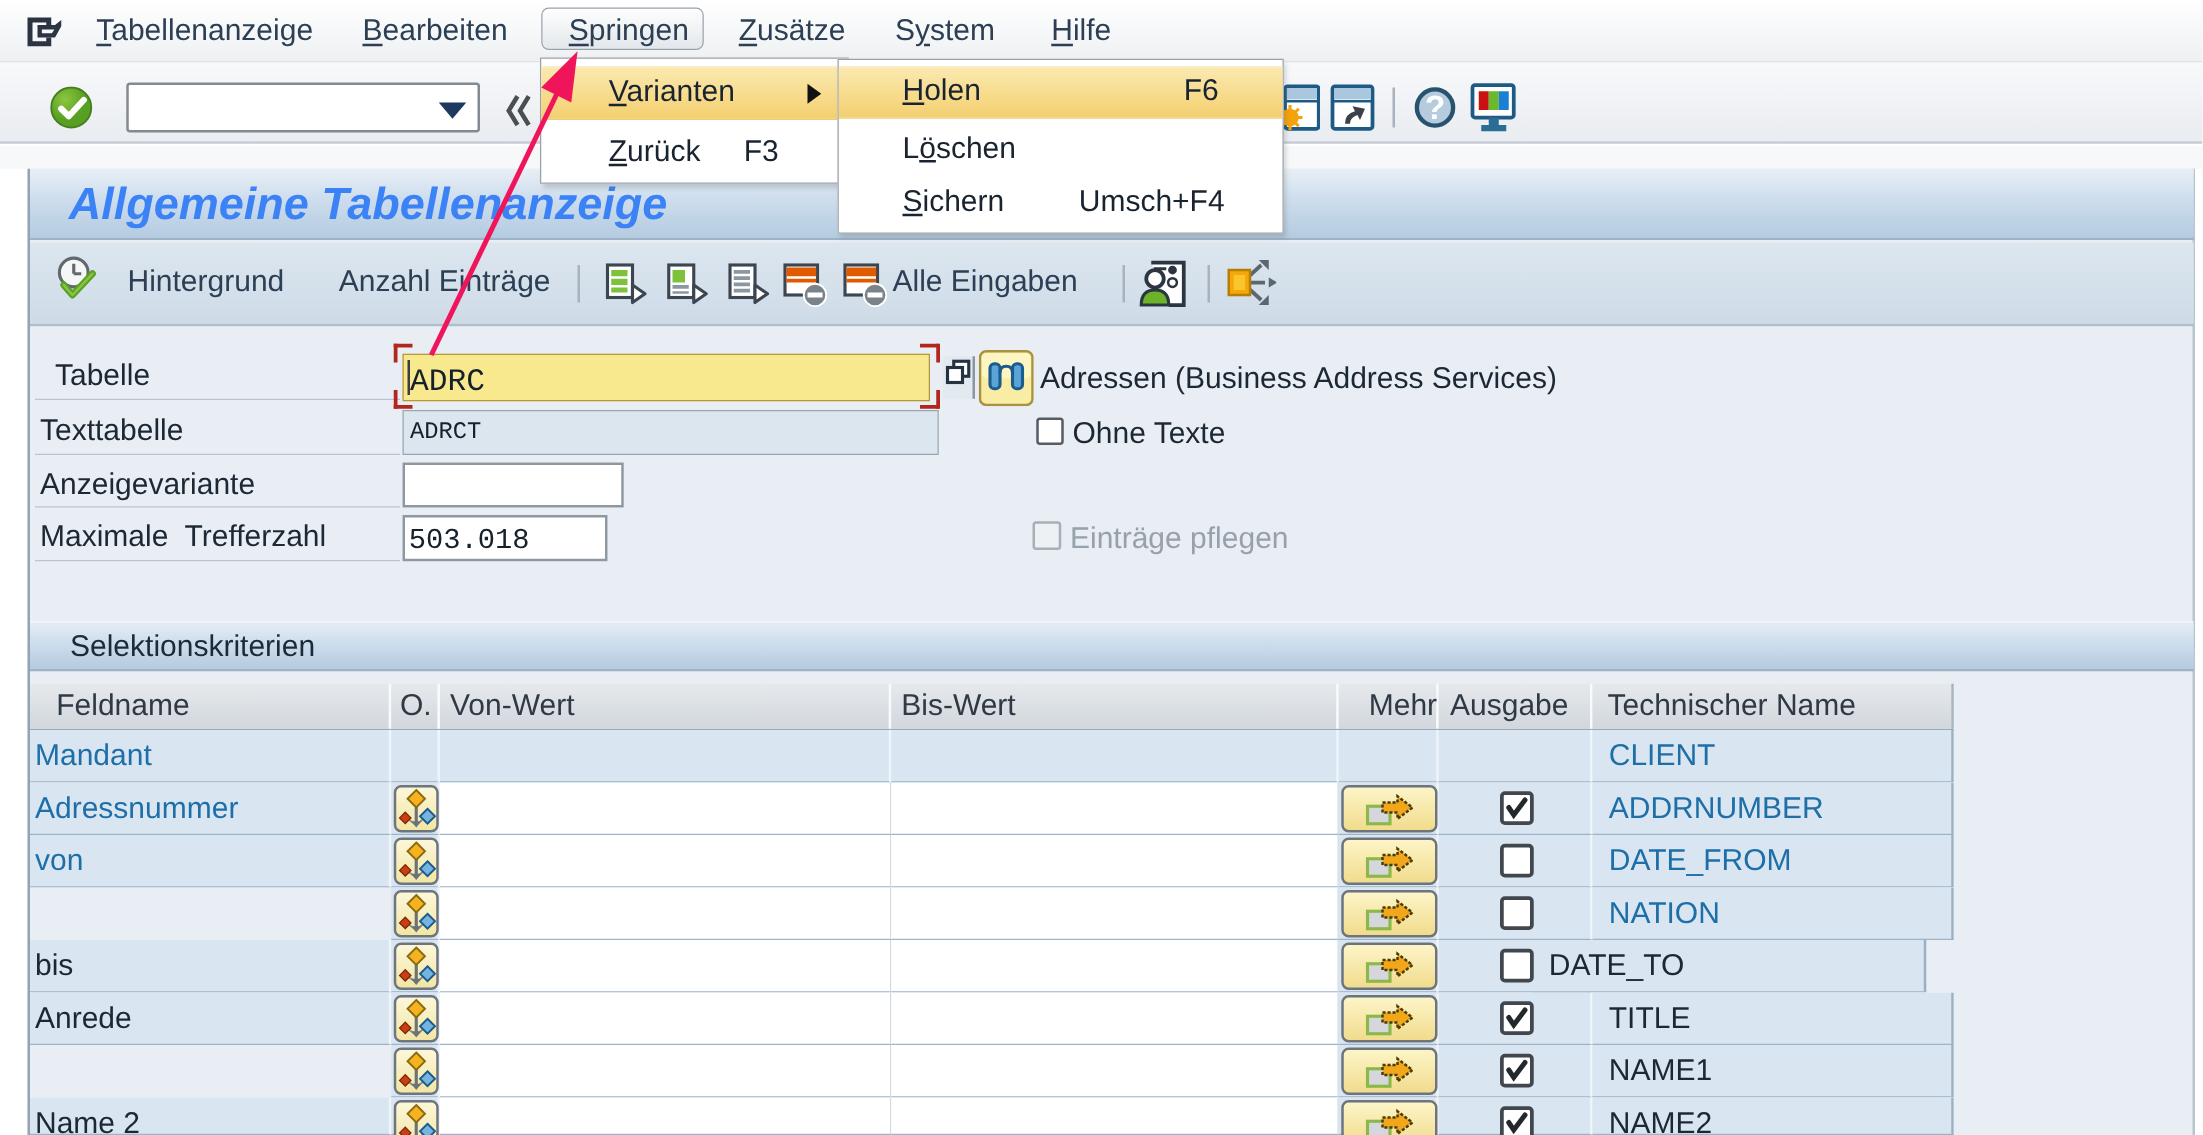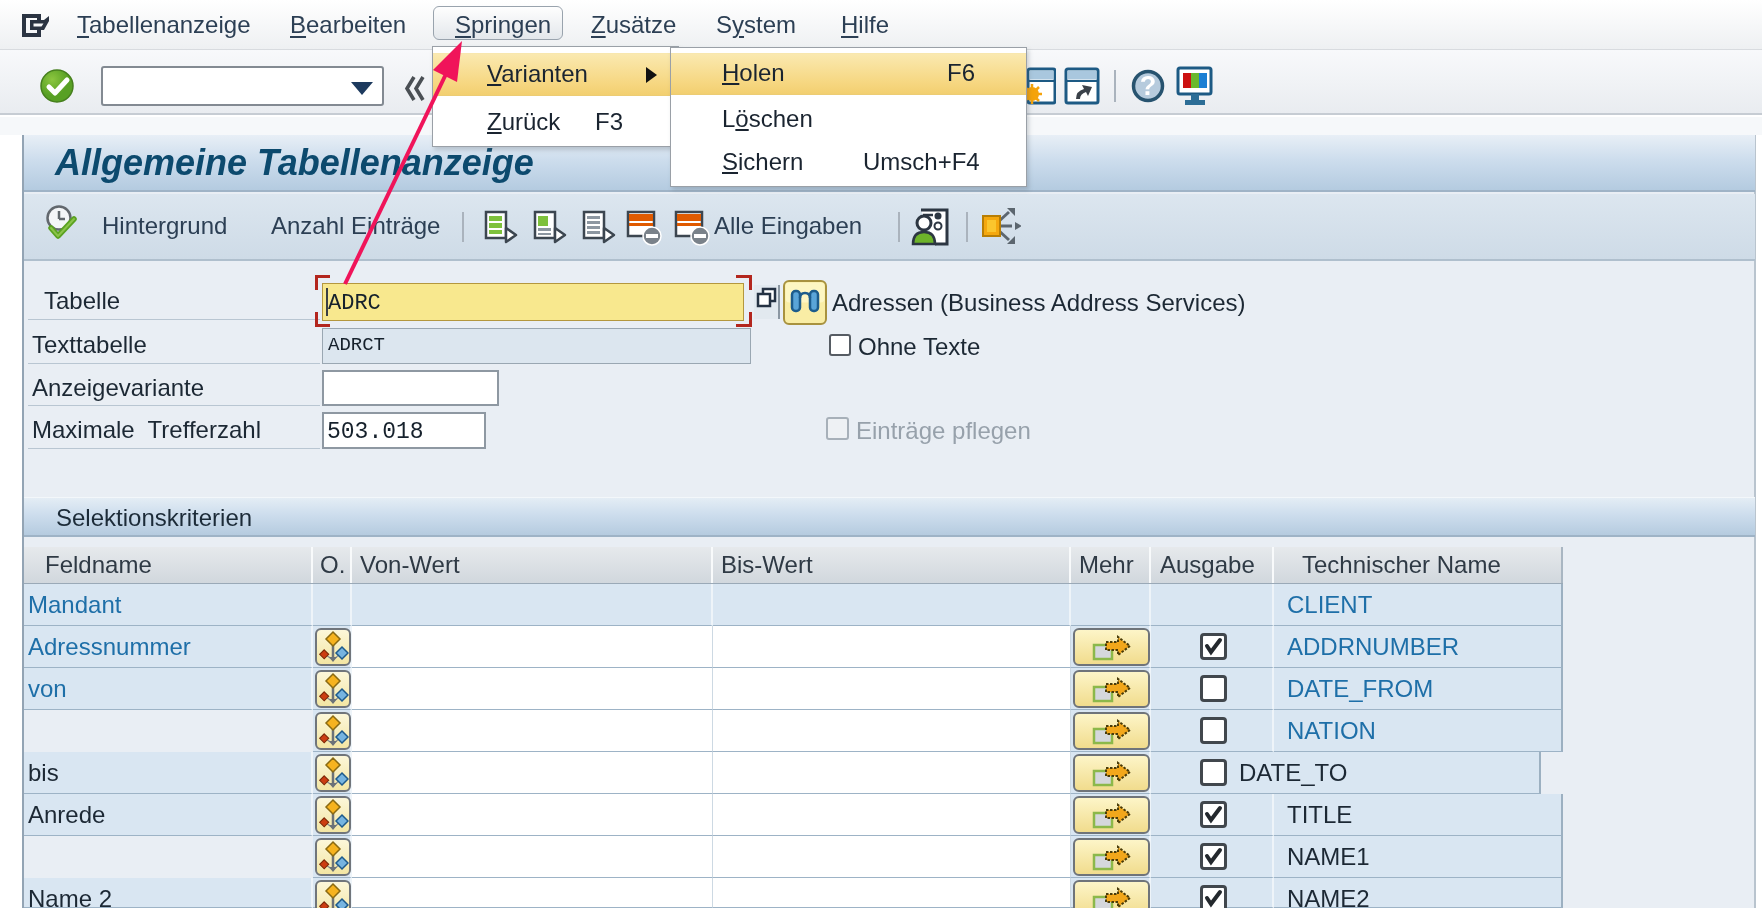--- a/index.html
+++ b/index.html
@@ -5,21 +5,21 @@
 html,body{width:1762px;height:908px;overflow:hidden;background:#fff}
 body{font-family:"Liberation Sans",sans-serif;position:relative}
 .ab{position:absolute}
 .mt{color:#2c3f54;font-size:24px;white-space:nowrap}
 .mt u{text-decoration-thickness:2px;text-underline-offset:3px}
 #menubar{left:0;top:0;width:1762px;height:50px;background:linear-gradient(#ffffff,#eef0f2);border-bottom:1px solid #d8dbdf}
 #toolbar{left:0;top:50px;width:1762px;height:65px;background:linear-gradient(#f8f9fb,#e9ecf0);border-bottom:2px solid #c6ccd3}
 #abovepanel{left:0;top:117px;width:1762px;height:18px;background:#f6f8fa}
 #panel{left:22px;top:135px;width:1734px;height:773px;background:#e9eef4;border-left:2px solid #93a4b4;border-right:2px solid #b9c4ce}
 #titlebar{left:24px;top:135px;width:1731px;height:57px;background:linear-gradient(#e8eff6 0%,#cddded 45%,#b4cbe0 100%);border-bottom:2px solid #9fb3c6}
-#titletext{left:55px;top:142px;font-size:36px;font-weight:bold;font-style:italic;color:#0c4a6e;letter-spacing:0px}
+#titletext{left:55px;top:142px;font-size:36px;font-weight:bold;font-style:italic;color:#3b82f6;letter-spacing:0px}
 #appbar{left:24px;top:194px;width:1731px;height:67px;background:linear-gradient(#dce6ef,#cedbe7);border-bottom:2px solid #afbfcd}
 .at{color:#2c3f54;font-size:24px;white-space:nowrap}
 .sep{width:2px;background:#aab3bd}
 #selband{left:24px;top:497px;width:1731px;height:40px;background:linear-gradient(#e4edf5 0%,#cddded 45%,#b5cbdf 100%);border-top:1px solid #f3f7fa;border-bottom:2px solid #9eb3c6}
 .flabel{color:#1c2834;font-size:24px;white-space:nowrap}
 .mono{font-family:"Liberation Mono",monospace;color:#16212c}
 .labline{height:1px;background:#b9c6d2}
 .hcell{position:absolute;top:0;height:100%;background:linear-gradient(#e6e9ec,#d1d7dd);border-right:2px solid #f8fafb;color:#2f3a45;font-size:24px;line-height:35px;white-space:nowrap}
 .brow{position:absolute;left:24px;width:1539px;height:42px}
 .bcell{position:absolute;top:0;height:100%;border-bottom:1px solid #9db3c6}
@@ -174,21 +174,21 @@
 <div class="ab flabel" style="left:44px;top:287px">Tabelle</div>
 <div class="ab flabel" style="left:32px;top:331px">Texttabelle</div>
 <div class="ab flabel" style="left:32px;top:374px">Anzeigevariante</div>
 <div class="ab flabel" style="left:32px;top:416px">Maximale&nbsp; Trefferzahl</div>
 <div class="ab labline" style="left:28px;top:319px;width:292px"></div>
 <div class="ab labline" style="left:28px;top:363px;width:292px"></div>
 <div class="ab labline" style="left:28px;top:405px;width:292px"></div>
 <div class="ab labline" style="left:28px;top:448px;width:292px"></div>
 <div class="ab" style="left:322px;top:283px;width:422px;height:38px;background:#f8e88e;border:1px solid #b4973e"></div>
 <div class="ab" style="left:326px;top:288px;width:2px;height:28px;background:#3a3f44"></div>
-<div class="ab mono" style="left:328px;top:291px;font-size:22px">ADRC</div>
+<div class="ab mono" style="left:328px;top:291px;font-size:25px">ADRC</div>
 <div class="ab" style="left:315px;top:275px;width:15px;height:3px;background:#b3261e"></div>
 <div class="ab" style="left:315px;top:275px;width:3px;height:15px;background:#b3261e"></div>
 <div class="ab" style="left:736px;top:275px;width:15px;height:3px;background:#b3261e"></div>
 <div class="ab" style="left:749px;top:275px;width:3px;height:15px;background:#b3261e"></div>
 <div class="ab" style="left:315px;top:324px;width:15px;height:3px;background:#b3261e"></div>
 <div class="ab" style="left:315px;top:312px;width:3px;height:15px;background:#b3261e"></div>
 <div class="ab" style="left:736px;top:324px;width:15px;height:3px;background:#b3261e"></div>
 <div class="ab" style="left:749px;top:312px;width:3px;height:15px;background:#b3261e"></div>
 <svg class="ab" style="left:754px;top:283px" width="28" height="38" viewBox="0 0 28 38">
 <rect x="0" y="2" width="25" height="34" fill="#e2e9ef"></rect>
@@ -215,23 +215,23 @@
 <div class="ab flabel" style="left:858px;top:333px">Ohne Texte</div>
 <div class="ab" style="left:826px;top:417px;width:23px;height:23px;border:2px solid #a7b0b9;border-radius:3px;background:#eef1f4"></div>
 <div class="ab" style="left:856px;top:417px;color:#97a1ab;font-size:24px">Einträge pflegen</div>
 <div class="ab" id="selband"></div>
 <div class="ab" style="left:56px;top:504px;font-size:24px;color:#1c2b38">Selektionskriterien</div>
 <div class="ab" style="left:24px;top:547px;width:1539px;height:37px;border-bottom:1px solid #9aa9b7">
     <div class="hcell" style="left:0;width:289px;padding-left:21px">Feldname</div>
     <div class="hcell" style="left:289px;width:39px;padding-left:7px">O.</div>
     <div class="hcell" style="left:328px;width:361px;padding-left:8px">Von-Wert</div>
     <div class="hcell" style="left:689px;width:358px;padding-left:8px">Bis-Wert</div>
-    <div class="hcell" style="left:1047px;width:80px;padding-left:8px">Mehr</div>
+    <div class="hcell" style="left:1047px;width:80px;padding-left:24px">Mehr</div>
     <div class="hcell" style="left:1127px;width:123px;padding-left:9px">Ausgabe</div>
-    <div class="hcell" style="left:1250px;width:289px;padding-left:28px;border-right:2px solid #a9b6c2">Technischer Name</div>
+    <div class="hcell" style="left:1250px;width:289px;padding-left:12px;border-right:2px solid #a9b6c2">Technischer Name</div>
   </div>
 <div class="brow" style="top:584px;height:42px;overflow:hidden">
     <div class="bcell blue" style="left:0;width:289px">
       <span class="ltext" style="position:absolute;left:4px">Mandant</span>
     </div>
     <div class="bcell blue" style="left:289px;width:39px"></div>
     <div class="bcell blue" style="left:328px;width:361px"></div>
     <div class="bcell blue" style="left:689px;width:358px"></div>
     <div class="bcell blue" style="left:1047px;width:80px"></div>
     <div class="bcell blue" style="left:1127px;width:123px"></div>

